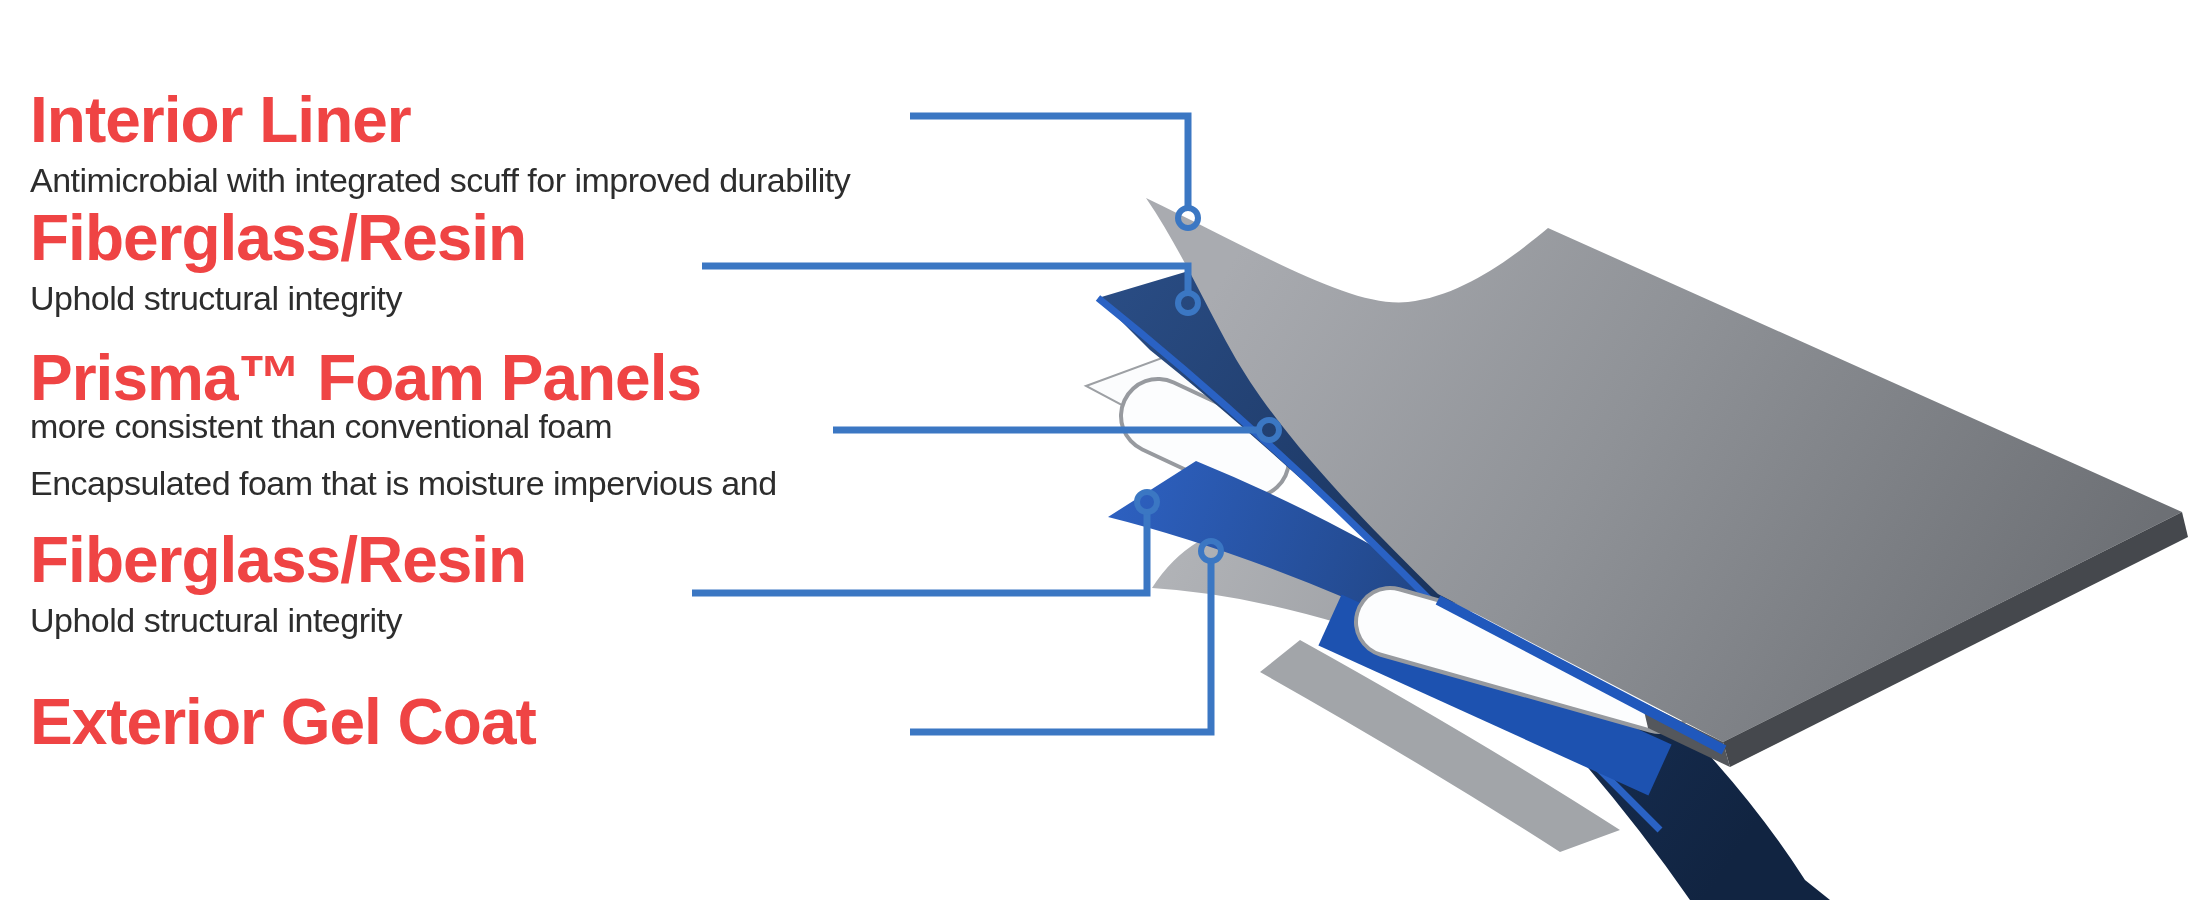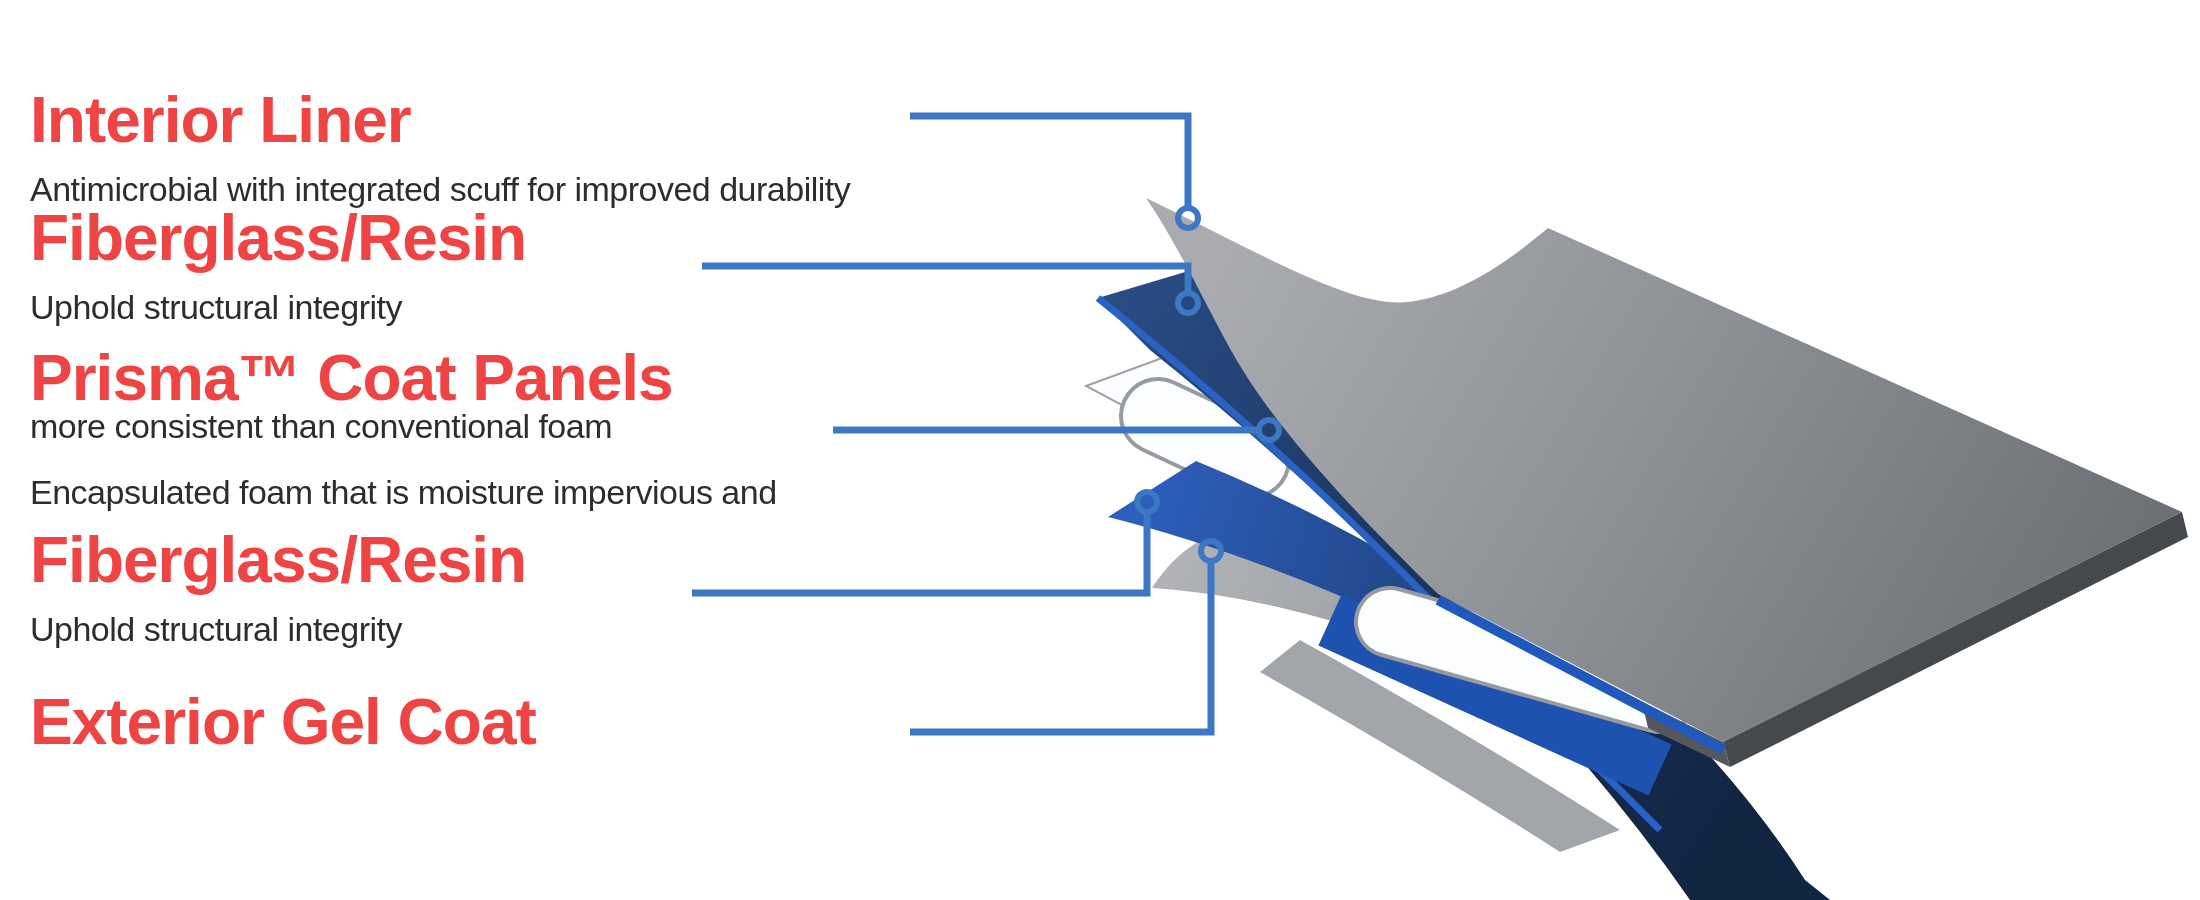--- a/index.html
+++ b/index.html
@@ -8,21 +8,21 @@
     background:#ffffff;
     font-family:"Liberation Sans","DejaVu Sans",sans-serif;
   }
   #art{position:absolute;left:0;top:0;}
   .label-group{position:absolute;left:30px;width:960px;}
   .label-heading{
     font-size:64px;font-weight:bold;color:#ef4444;
     letter-spacing:-1px;line-height:52px;white-space:nowrap;
   }
   .label-desc{
-    margin-top:21px;font-size:34px;color:#2d2d2d;
+    margin-top:12px;font-size:34px;color:#2d2d2d;
     letter-spacing:-0.5px;line-height:45px;white-space:nowrap;
   }
   .g1{top:94px;} .g2{top:212px;} .g3{top:352px;} .g4{top:534px;} .g5{top:696px;}
 </style>
 </head>
 <body>
 
 <svg id="art" width="2200" height="900" viewBox="0 0 2200 900">
   <defs>
     <linearGradient id="gradSlab" gradientUnits="userSpaceOnUse" x1="1250" y1="230" x2="2050" y2="700">
@@ -90,21 +90,21 @@
   <div class="label-heading">Interior Liner</div>
   <div class="label-desc">Antimicrobial with integrated scuff for improved durability</div>
 </div>
 
 <div class="label-group g2">
   <div class="label-heading">Fiberglass/Resin</div>
   <div class="label-desc">Uphold structural integrity</div>
 </div>
 
 <div class="label-group g3">
-  <div class="label-heading">Prisma™ Coat Panels</div>
+  <div class="label-heading">Prisma™ Foam Panels</div>
   <div class="label-desc" style="margin-top:0;">more consistent than conventional foam</div>
   <div class="label-desc">Encapsulated foam that is moisture impervious and</div>
 </div>
 
 <div class="label-group g4">
   <div class="label-heading">Fiberglass/Resin</div>
   <div class="label-desc">Uphold structural integrity</div>
 </div>
 
 <div class="label-group g5">

